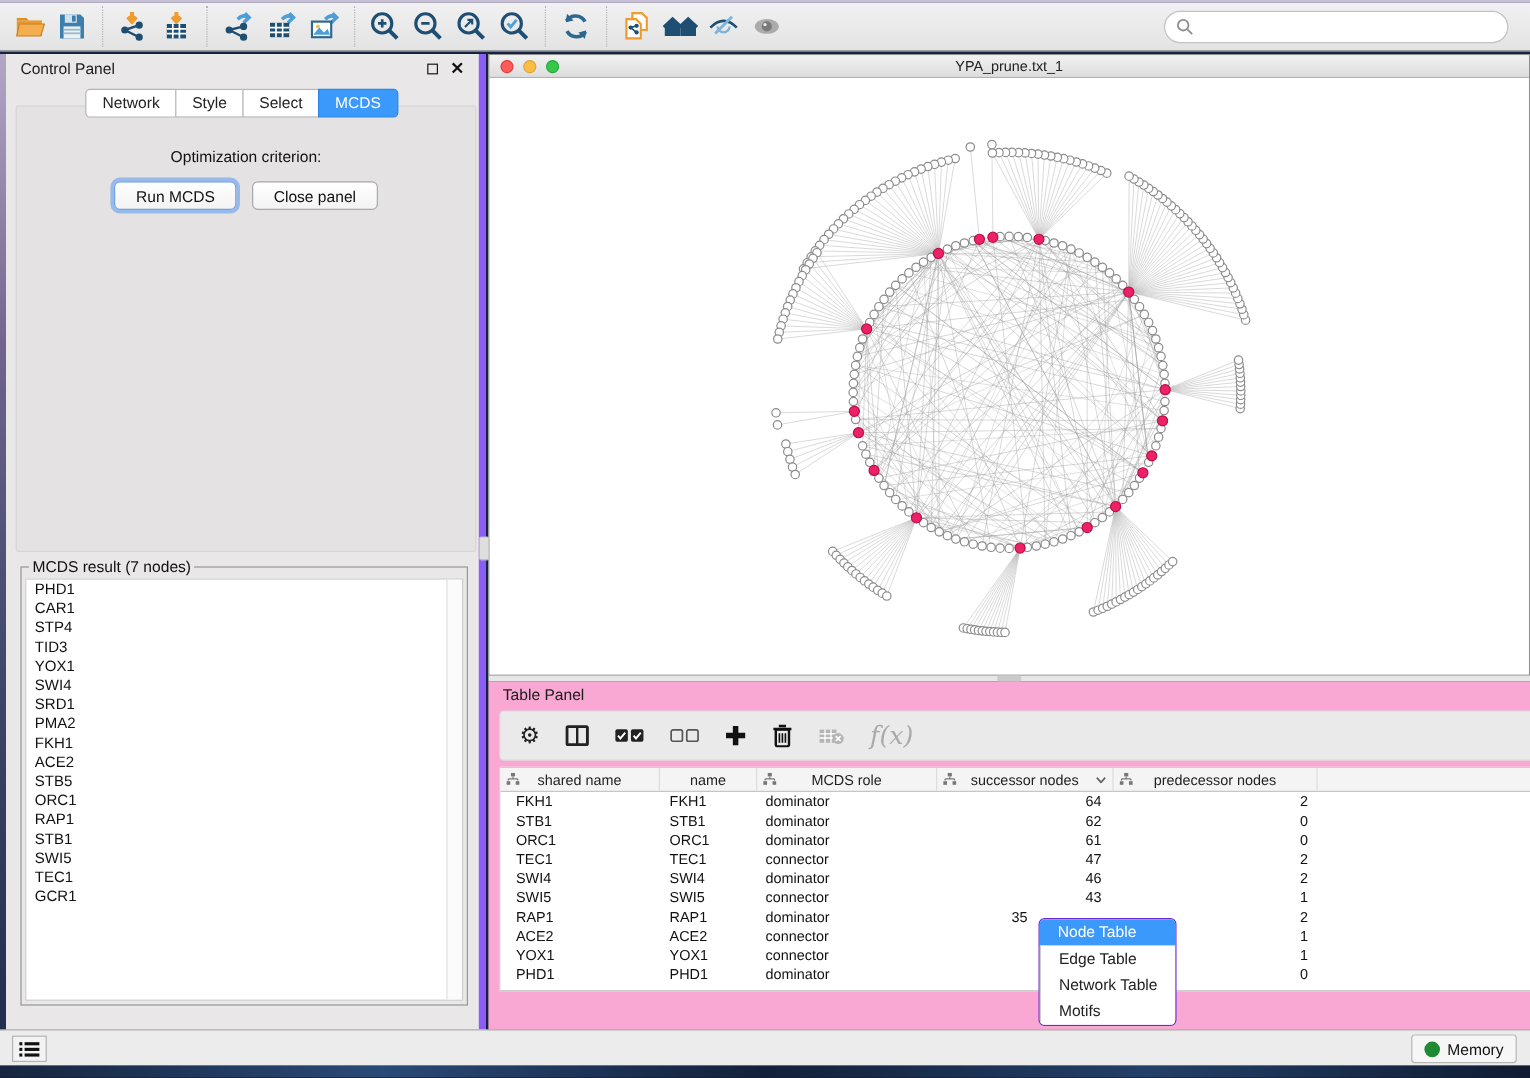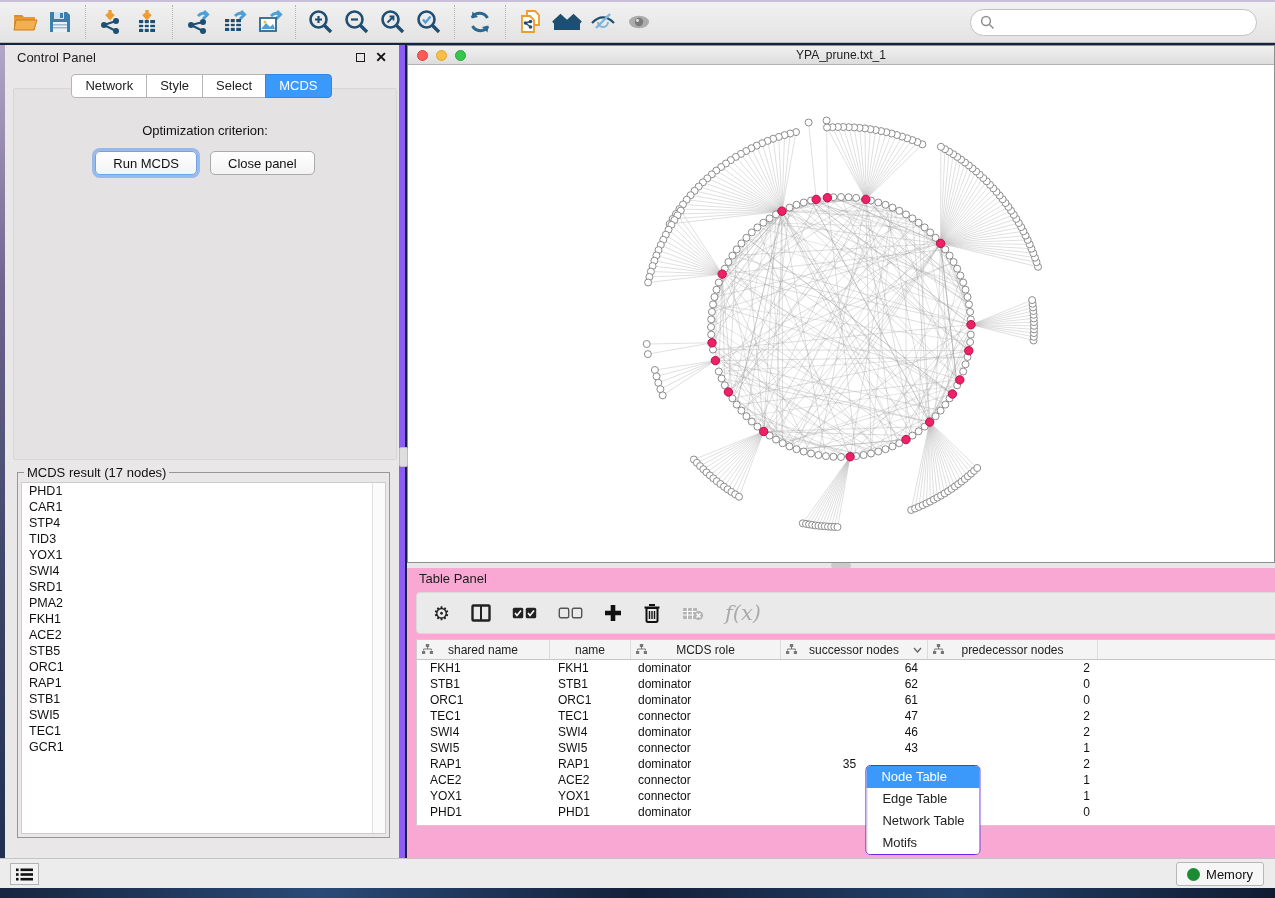--- a/index.html
+++ b/index.html
@@ -286,21 +286,21 @@
         <div class="cp-tab active">MCDS</div>
       </div>
     <div class="cp-inner">
       <div class="opt-label">Optimization criterion:</div>
       <div class="btn-row">
         <button class="cp-btn focused">Run MCDS</button>
         <button class="cp-btn">Close panel</button>
       </div>
     </div>
     <fieldset class="mcds-result">
-      <legend>MCDS result (17 nodes)</legend>
+      <legend>MCDS result (7 nodes)</legend>
       <div style="position:relative; width:100%; height:100%;">
         <div class="listbox">
           <div id="mcds-list">
               <div class="list-item">PHD1</div>
               <div class="list-item">CAR1</div>
               <div class="list-item">STP4</div>
               <div class="list-item">TID3</div>
               <div class="list-item">YOX1</div>
               <div class="list-item">SWI4</div>
               <div class="list-item">SRD1</div>

